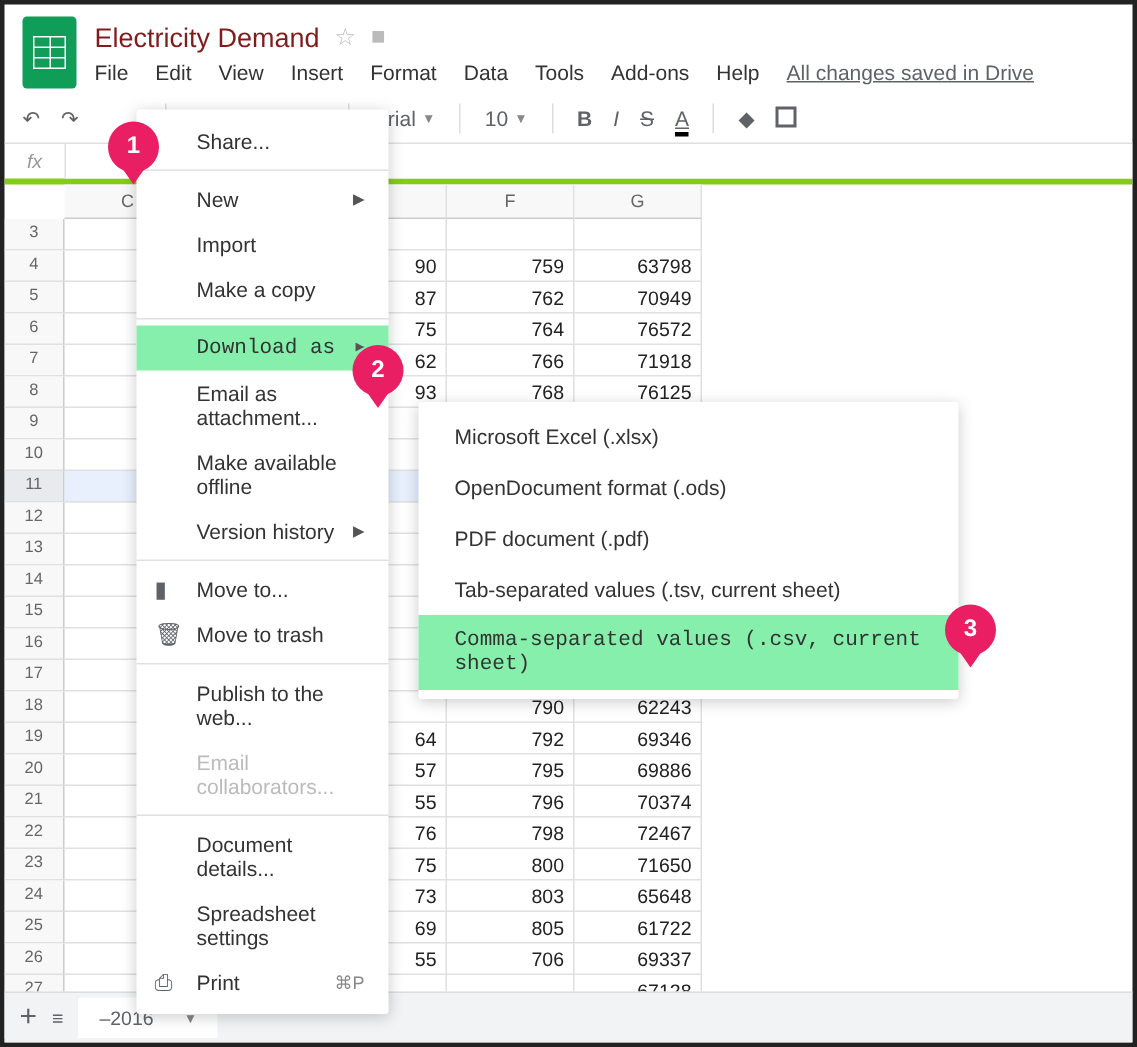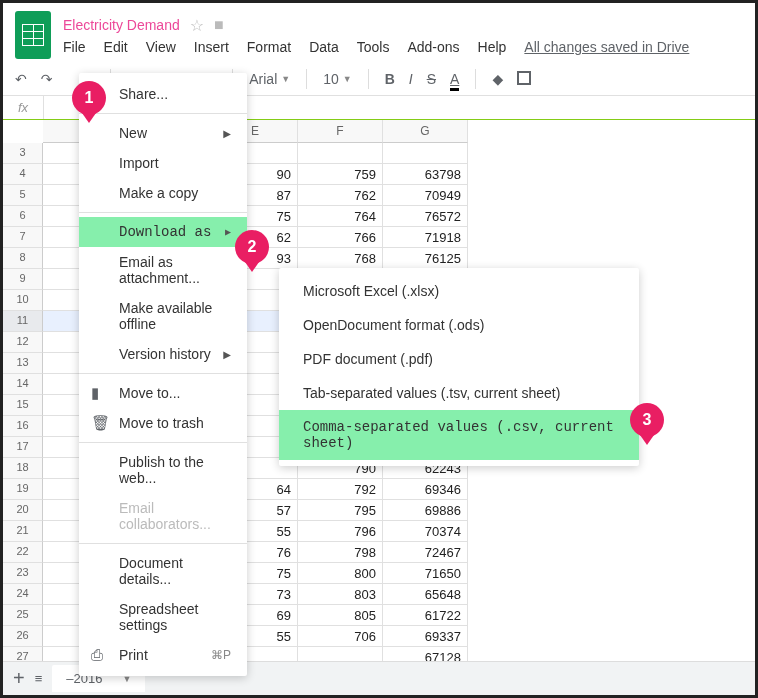--- a/index.html
+++ b/index.html
@@ -3,41 +3,41 @@
 <meta charset="utf-8">
 <style>
 * { box-sizing: border-box; margin: 0; padding: 0; }
 body { font-family: Arial, sans-serif; font-size: 13px; color: #222; background: #fff; width: 758px; height: 698px; overflow: hidden; border: 3px solid #222; position: relative; }
 .header { display: flex; align-items: center; padding: 8px 12px 4px 12px; }
 .sheets-logo { width: 36px; height: 48px; background: #0f9d58; border-radius: 3px; display: flex; align-items: center; justify-content: center; margin-right: 12px; }
 .sheets-logo-inner { width: 22px; height: 22px; background: #fff; display: grid; grid-template-columns: 1fr 1fr; grid-template-rows: 1fr 1fr 1fr; gap: 1px; padding: 1px; }
 .sheets-logo-inner div { background: #0f9d58; }
 .doc-area { flex: 1; }
 .doc-title-row { display: flex; align-items: center; gap: 10px; }
-.doc-title { font-size: 14px; color: #ec4899; }
+.doc-title { font-size: 18px; color: #7f1d1d; }
 .star-icon, .folder-icon { color: #bbb; font-size: 16px; }
 .menu-bar { display: flex; gap: 18px; margin-top: 4px; font-size: 14px; color: #333; }
 .saved-text { text-decoration: underline; color: #5f6368; }
 .toolbar { display: flex; align-items: center; padding: 6px 12px; gap: 14px; border-bottom: 1px solid #e0e0e0; color: #5f6368; font-size: 14px; }
 .toolbar .sep { width: 1px; height: 20px; background: #ddd; margin: 0 2px; }
 .toolbar-select { display: flex; align-items: center; gap: 4px; }
 .chev { font-size: 9px; color: #888; }
-.fx-row { display: flex; align-items: center; border-bottom: 1px solid #84cc16; }
+.fx-row { display: flex; align-items: center; border-bottom: 4px solid #84cc16; }
 .fx-label { width: 40px; text-align: center; font-style: italic; color: #999; font-size: 13px; padding: 4px 0; }
 .fx-input { flex: 1; border: none; border-left: 1px solid #e0e0e0; padding: 4px 8px; font-size: 13px; outline: none; }
 .sheet-area { position: relative; }
 .col-headers { display: flex; margin-left: 40px; }
 .col-header { width: 85px; text-align: center; font-size: 12px; color: #666; padding: 4px 0; border-right: 1px solid #e0e0e0; border-bottom: 1px solid #ccc; background: #f8f8f8; }
 .rows { }
 .row { display: flex; height: 21px; }
 .row-header { width: 40px; text-align: center; font-size: 11px; color: #666; padding: 3px 0; border-right: 1px solid #ccc; border-bottom: 1px solid #e0e0e0; background: #f8f8f8; }
 .row-header.selected { background: #e8eaed; }
 .cell { width: 85px; text-align: right; padding: 3px 6px; border-right: 1px solid #e0e0e0; border-bottom: 1px solid #e0e0e0; font-size: 13px; }
 .cell.selrow { background: #e8f0fe; }
-.file-menu { position: absolute; top: 70px; left: 76px; width: 168px; background: #fff; box-shadow: 0 2px 10px rgba(0,0,0,0.2); border-radius: 2px; z-index: 10; padding: 6px 0; }
+.file-menu { position: absolute; top: 70px; left: 88px; width: 168px; background: #fff; box-shadow: 0 2px 10px rgba(0,0,0,0.2); border-radius: 2px; z-index: 10; padding: 6px 0; }
 .menu-item { display: flex; align-items: center; padding: 7px 16px 7px 40px; font-size: 14px; color: #333; position: relative; }
 .menu-item.highlighted { background: #86efac; font-family: Liberation Mono, monospace; }
 .menu-item.disabled { color: #bbb; }
 .menu-item .shortcut { margin-left: auto; font-size: 12px; color: #888; }
 .menu-item .submenu-arrow { margin-left: auto; font-size: 10px; color: #555; }
 .menu-sep { height: 1px; background: #e0e0e0; margin: 4px 0; }
 .menu-icon-left { position: absolute; left: 12px; color: #5f6368; font-size: 15px; }
 .submenu { position: absolute; top: 265px; left: 276px; width: 360px; background: #fff; box-shadow: 0 2px 10px rgba(0,0,0,0.2); border-radius: 2px; z-index: 11; padding: 6px 0; }
 .submenu .menu-item { padding: 9px 16px 9px 24px; }
 .callout { position: absolute; width: 34px; height: 34px; border-radius: 50%; background: #e91e63; color: #fff; display: flex; align-items: center; justify-content: center; font-weight: bold; font-size: 16px; z-index: 20; }

